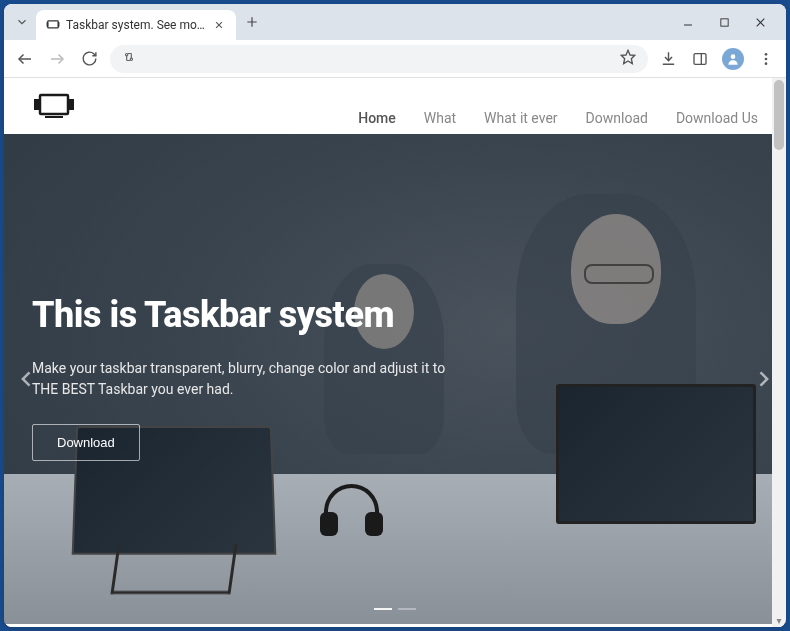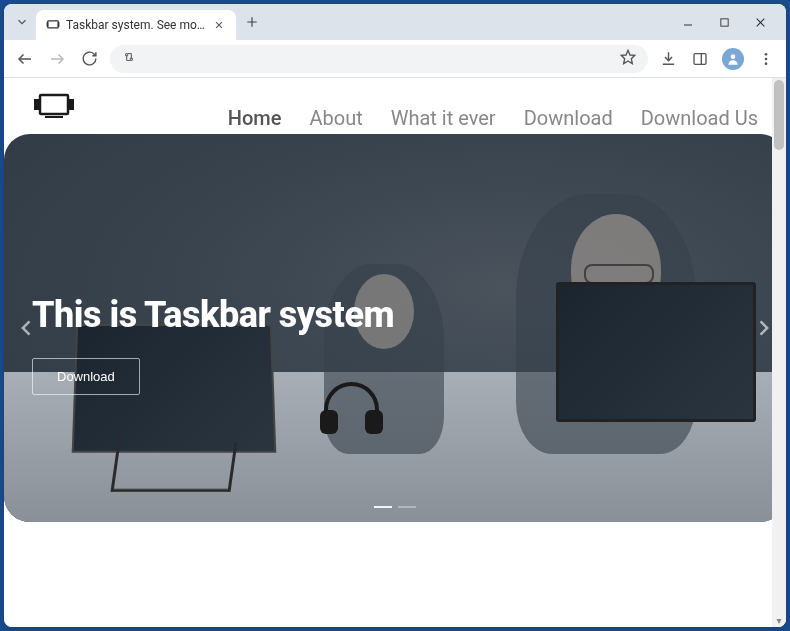--- a/index.html
+++ b/index.html
@@ -86,30 +86,29 @@
 }
 .site-header {
   height: 56px;
   background: #fff;
   display: flex;
   align-items: center;
   padding: 0 28px;
 }
 .logo { width: 44px; height: 30px; }
 .nav-links { margin-left: auto; display: flex; gap: 28px; }
-.nav-link { font-size: 20px; color: #888; cursor:pointer;margin-top:24px; }
+.nav-link { font-size: 14px; color: #888; cursor:pointer;margin-top:24px; }
 .nav-link.active { color: #555; font-weight: 500; }
 
 .hero {
   position: relative;
-  height: 388px;
+  height: 490px;
   background: linear-gradient(rgba(40,50,60,0.65), rgba(40,50,60,0.65)),
     radial-gradient(ellipse at 65% 40%, #8a9199 0%, #5a6570 45%, #3a4550 100%);
   overflow: hidden;
-  border-radius: 26px;
 }
 .hero-scene {
   position:absolute; inset:0;
 }
 .person {
   position:absolute;
   background: rgba(55,65,75,0.6);
   border-radius: 40% 40% 20% 20%;
 }
 .person1 { width:180px; height:260px; right:90px; top:60px; }
@@ -298,21 +297,21 @@
       <span class="logo">
         <svg width="44" height="30" viewBox="0 0 44 30">
             <rect x="8" y="4" width="28" height="19" rx="1" fill="none" stroke="#1a1a1a" stroke-width="2.5"></rect>
             <rect x="2" y="8" width="6" height="11" fill="#1a1a1a"></rect>
             <rect x="36" y="8" width="6" height="11" fill="#1a1a1a"></rect>
             <line x1="13" y1="26" x2="31" y2="26" stroke="#1a1a1a" stroke-width="2"></line>
           </svg>
       </span>
       <div class="nav-links">
         <span class="nav-link active">Home</span>
-        <span class="nav-link">About</span>
+        <span class="nav-link">What</span>
         <span class="nav-link">What it ever</span>
         <span class="nav-link">Download</span>
         <span class="nav-link">Download Us</span>
       </div>
     </div>
 
     <div class="hero">
       <div class="hero-scene">
         <div class="desk"></div>
         <div class="person person2"></div>
@@ -332,20 +331,21 @@
           </svg>
       </span>
       <span class="carousel-arrow right">
         <svg width="20" height="28" viewBox="0 0 24 24" fill="none" stroke="currentColor" stroke-width="3">
             <polyline points="9 4 17 12 9 20"></polyline>
           </svg>
       </span>
 
       <div class="hero-content">
         <h1 class="hero-title">This is Taskbar system</h1>
+        <p class="hero-desc">Make your taskbar transparent, blurry, change color and adjust it to THE BEST Taskbar you ever had.</p>
         <button class="download-btn">Download</button>
       </div>
 
       <div class="dots">
         <span class="dot active"></span>
         <span class="dot"></span>
       </div>
     </div>
 
     <div class="scrollbar-track">

